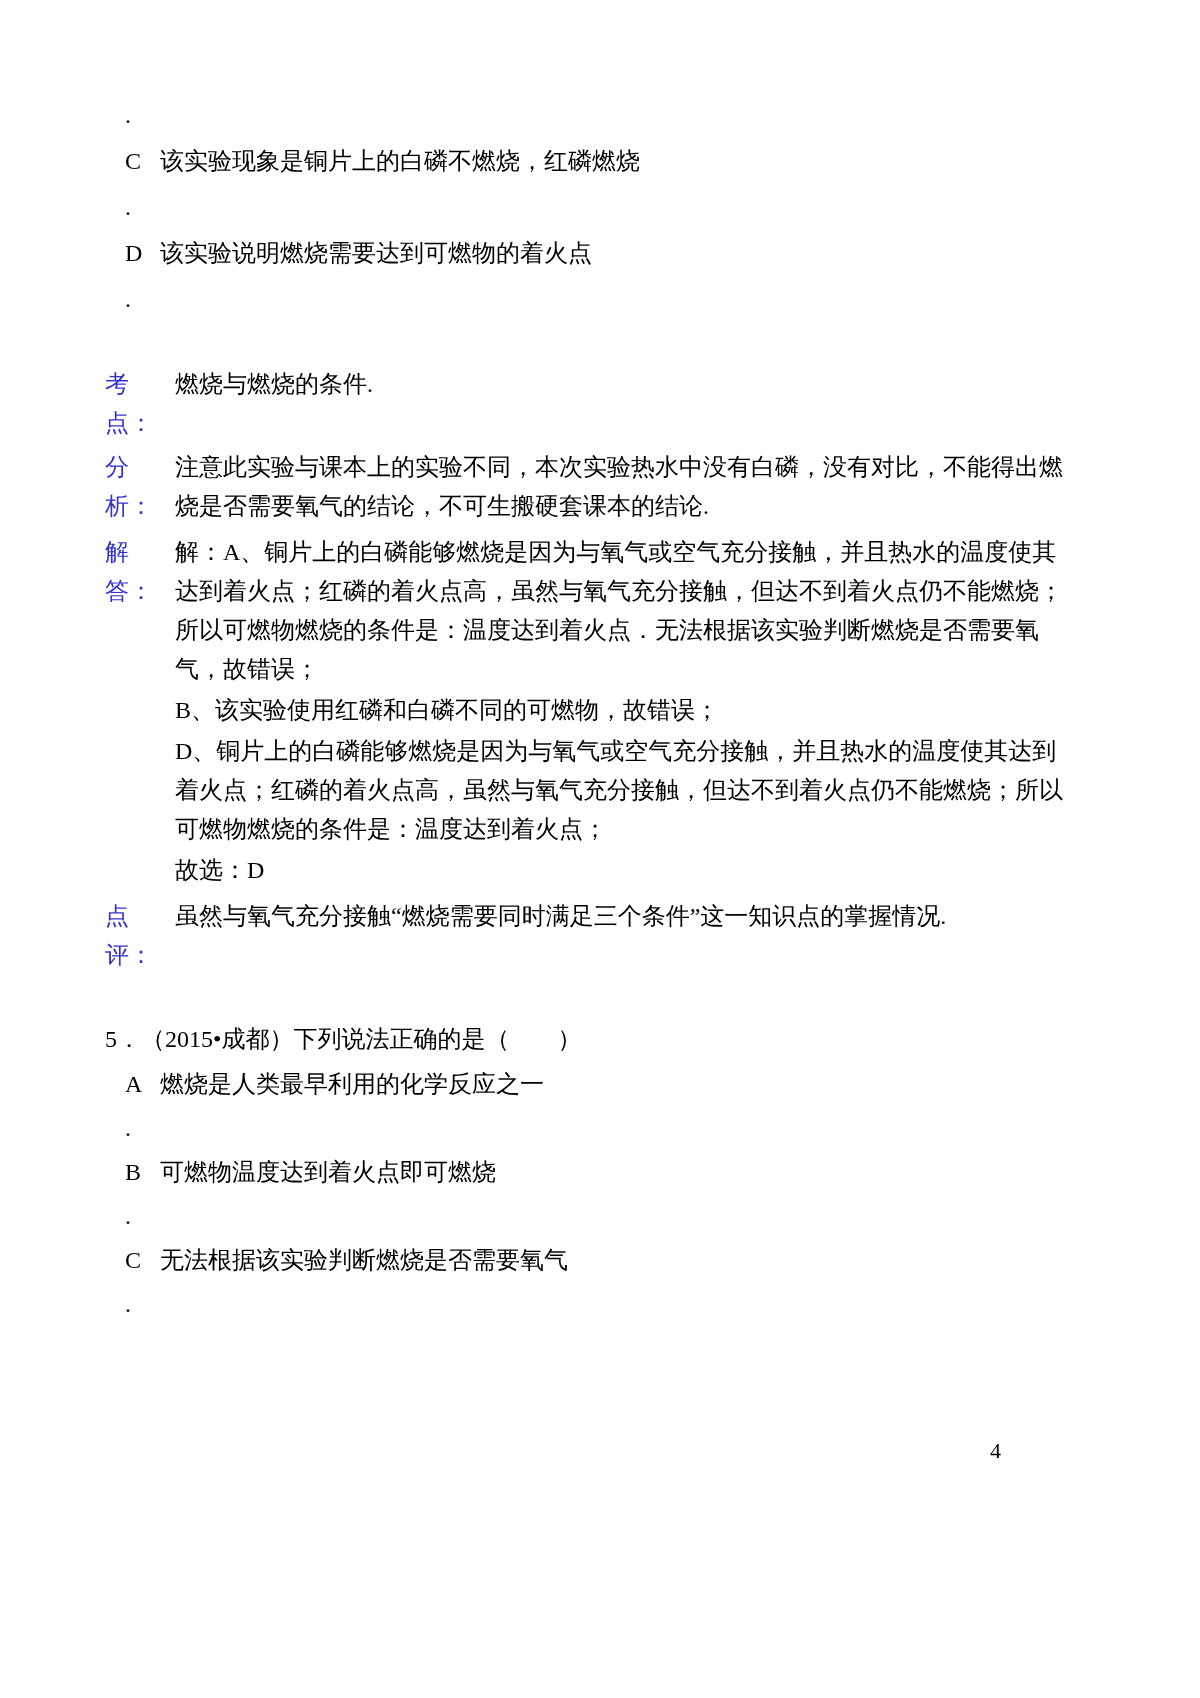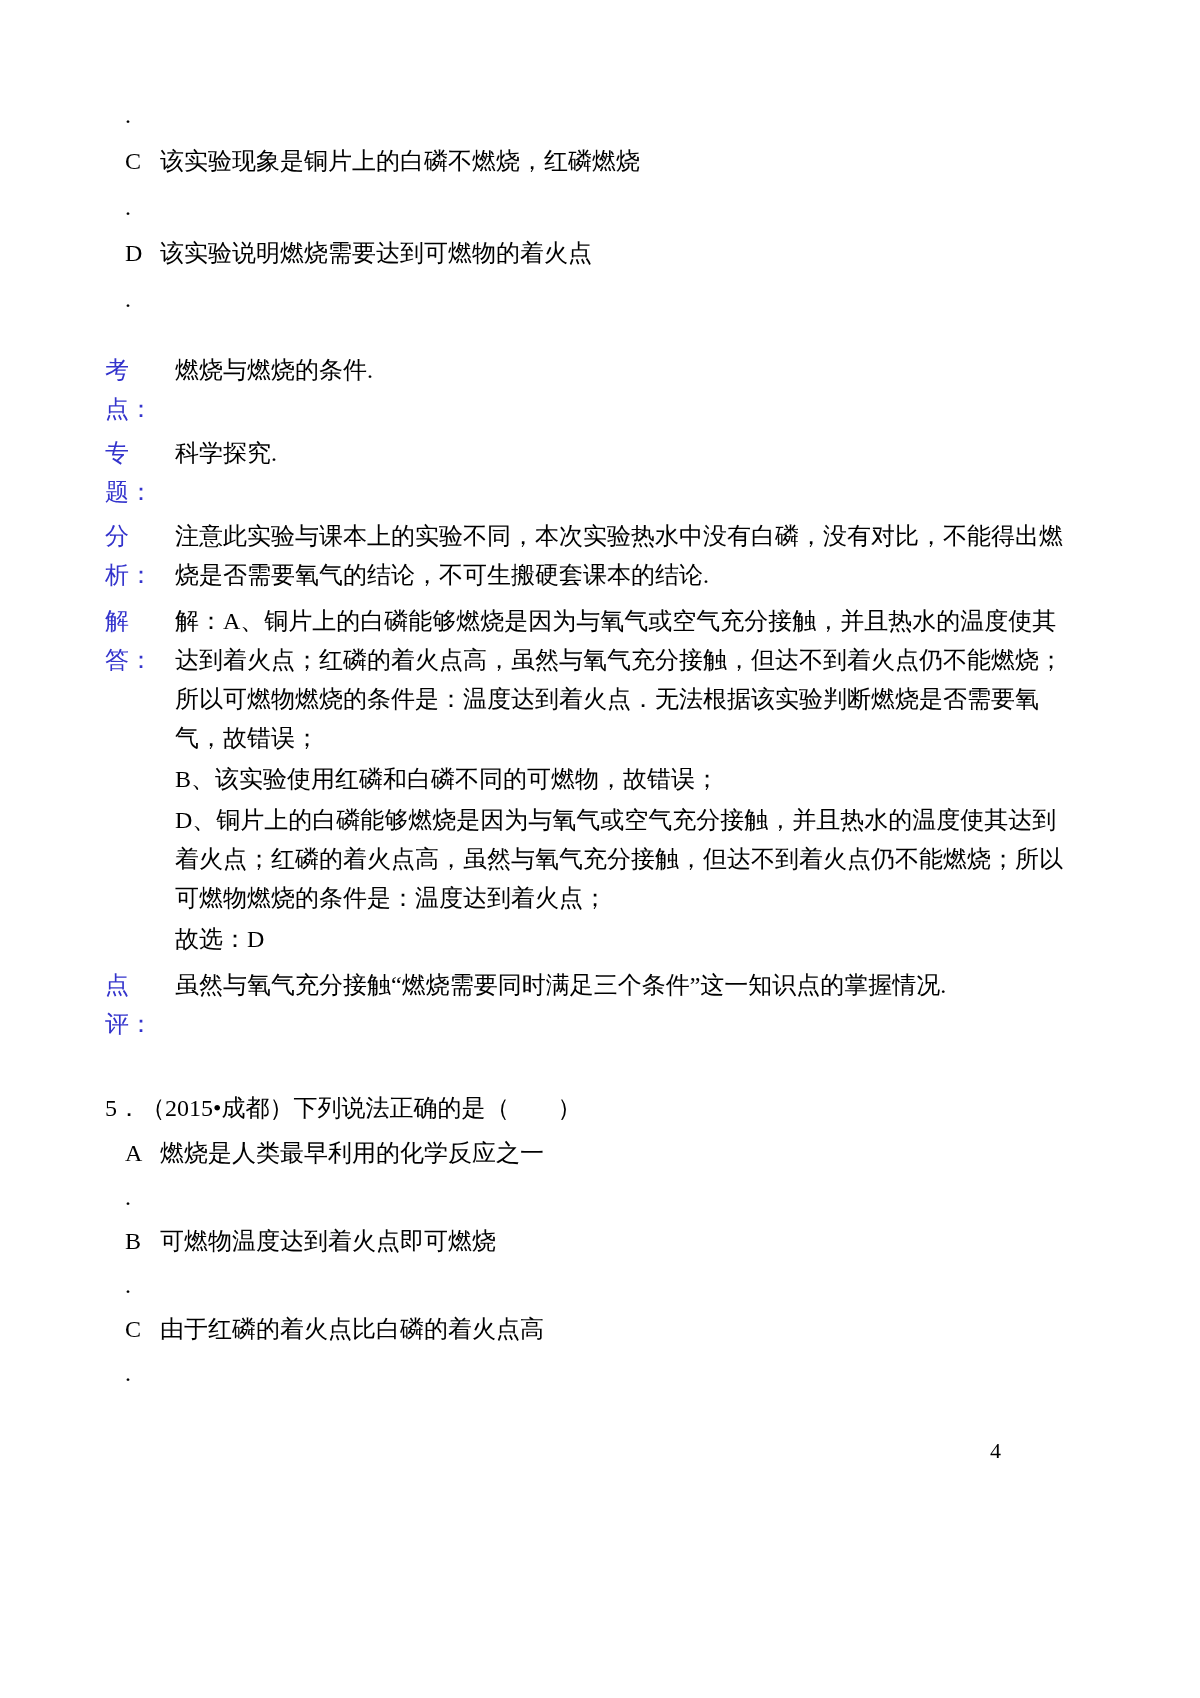--- a/index.html
+++ b/index.html
@@ -32,21 +32,21 @@
   }
   .option-row{
     display:flex;
     padding-left:20px;
     line-height:40px;
     margin-bottom:6px;
   }
   .opt-letter{flex:none;width:35px;}
   .opt-text{flex:1;}
 
-  .answer-block{margin-top:32px;}
+  .answer-block{margin-top:46px;}
   .section{
     display:flex;
     line-height:39px;
     margin-bottom:5px;
   }
   .sec-label{
     flex:none;
     width:70px;
     color:var(--label-blue);
   }
@@ -90,26 +90,20 @@
 
     <div class="answer-block">
 
       <div class="section">
         <span class="sec-label">考点：</span>
         <div class="sec-body">
           <p>燃烧与燃烧的条件.</p>
         </div>
       </div>
 
-      <div class="section">
-        <span class="sec-label">专题：</span>
-        <div class="sec-body">
-          <p>科学探究.</p>
-        </div>
-      </div>
 
       <div class="section">
         <span class="sec-label">分析：</span>
         <div class="sec-body">
           <p>注意此实验与课本上的实验不同，本次实验热水中没有白磷，没有对比，不能得出燃烧是否需要氧气的结论，不可生搬硬套课本的结论.</p>
         </div>
       </div>
 
       <div class="section">
         <span class="sec-label">解答：</span>
@@ -140,21 +134,21 @@
       <div class="dot-line">.</div>
 
       <div class="option-row">
         <span class="opt-letter">B</span>
         <span class="opt-text">可燃物温度达到着火点即可燃烧</span>
       </div>
       <div class="dot-line">.</div>
 
       <div class="option-row">
         <span class="opt-letter">C</span>
-        <span class="opt-text">由于红磷的着火点比白磷的着火点高</span>
+        <span class="opt-text">无法根据该实验判断燃烧是否需要氧气</span>
       </div>
       <div class="dot-line">.</div>
 
     </div>
   </div>
 
   <div class="page-number">4</div>
 </div>
 
 </body></html>

